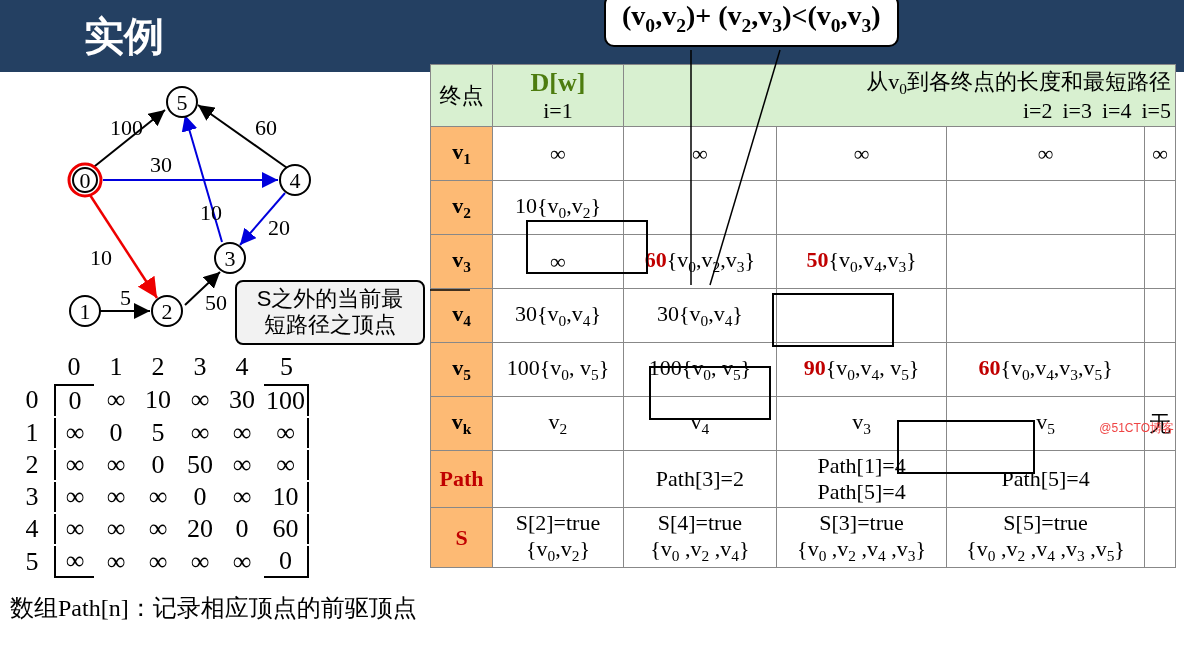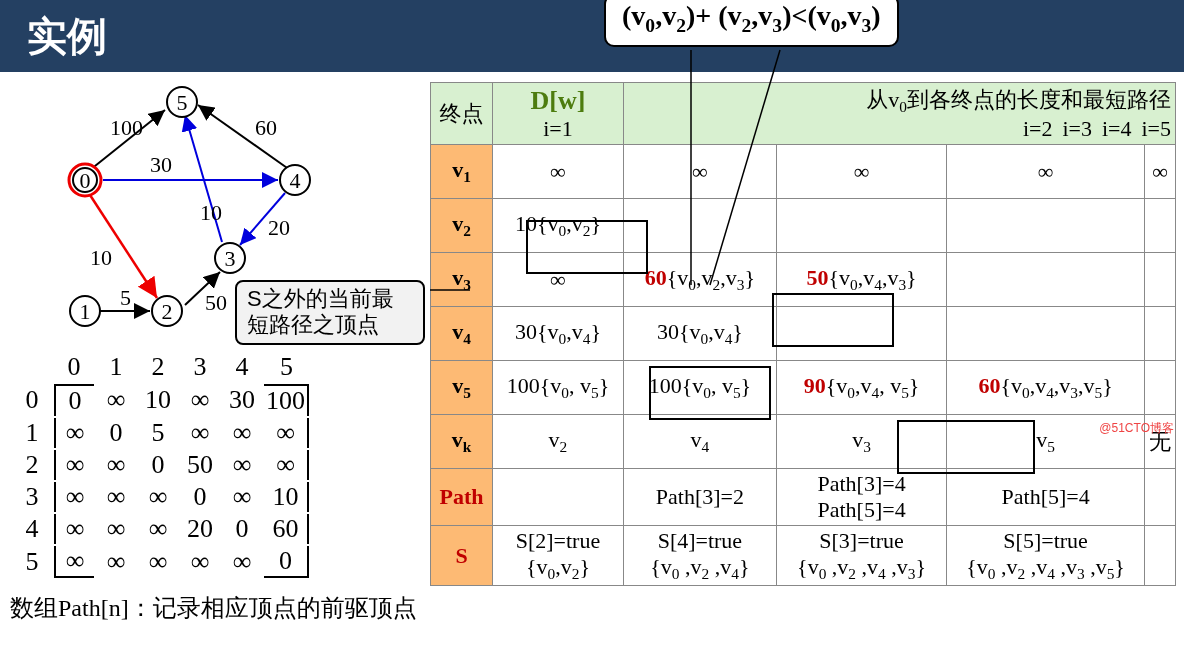--- a/index.html
+++ b/index.html
@@ -8,21 +8,21 @@
     width: 1184px;
     height: 666px;
     font-family: "Times New Roman", "SimSun", serif;
     position: relative;
     background: #fff;
     overflow: hidden;
   }
   .title-bar {
     background: #244062;
     color: #fff;
-    padding: 8px 0 8px 27px;
+    padding: 8px 0 8px 84px;
     font-size: 40px;
     font-weight: bold;
     font-family: "Microsoft YaHei","SimHei",sans-serif;
     height: 72px;
     line-height: 56px;
   }
   .left-col {
     position: absolute;
     left: 10px; top: 80px; width: 420px;
   }
@@ -43,37 +43,37 @@
     font-family: Liberation Serif, serif;
   }
   .callout {
     position: absolute;
     border: 2px solid #000;
     border-radius: 8px;
     background: #f2f2f2;
     padding: 4px 10px;
     font-size: 22px;
     font-family: "SimSun", sans-serif;
-    text-align: left;
+    text-align: center;
     line-height: 1.2;
   }
   .formula-box {
     position: absolute;
     top: -6px; left: 604px;
     background: #fff;
     border: 2px solid #000;
     border-radius: 10px;
     padding: 4px 16px 8px 16px;
     font-size: 28px;
     font-weight: bold;
     z-index: 5;
   }
   .table-wrap {
     position: absolute;
-    left: 430px; top: 82px; width: 746px;
+    left: 430px; top: 64px; width: 746px;
   }
   table.dij {
     border-collapse: collapse;
     width: 100%;
     font-size: 22px;
   }
   table.dij th, table.dij td {
     border: 1px solid #888;
     text-align: center;
     padding: 2px 4px;
@@ -340,21 +340,21 @@
           <td class="rel"><div class="val ">v<span class="sub">2</span></div></td>
           <td class="rel"><div class="val ">v<span class="sub">4</span></div></td>
           <td class="rel"><div class="val ">v<span class="sub">3</span></div></td>
           <td class="rel"><div class="val ">v<span class="sub">5</span></div></td>
           <td class="rel"><div class="val ">无</div></td>
         </tr>
         <tr>
           <td class="rowhdr red">Path</td>
           <td class="rel"></td>
           <td class="rel"><div class="val ">Path[3]=2</div></td>
-          <td class="rel"><div class="val ">Path[3]=4</div><div class="val ">Path[5]=4</div></td>
+          <td class="rel"><div class="val ">Path[1]=4</div><div class="val ">Path[5]=4</div></td>
           <td class="rel"><div class="val ">Path[5]=4</div></td>
           <td class="rel"></td>
         </tr>
         <tr>
           <td class="rowhdr red">S</td>
           <td class="rel"><div class="val ">S[2]=true</div><div class="val ">{v<span class="sub">0</span>,v<span class="sub">2</span>}</div></td>
           <td class="rel"><div class="val ">S[4]=true</div><div class="val ">{v<span class="sub">0</span> ,v<span class="sub">2</span> ,v<span class="sub">4</span>}</div></td>
           <td class="rel"><div class="val ">S[3]=true</div><div class="val ">{v<span class="sub">0</span> ,v<span class="sub">2</span> ,v<span class="sub">4</span> ,v<span class="sub">3</span>}</div></td>
           <td class="rel"><div class="val ">S[5]=true</div><div class="val ">{v<span class="sub">0</span> ,v<span class="sub">2</span> ,v<span class="sub">4</span> ,v<span class="sub">3</span> ,v<span class="sub">5</span>}</div></td>
           <td class="rel"></td>

